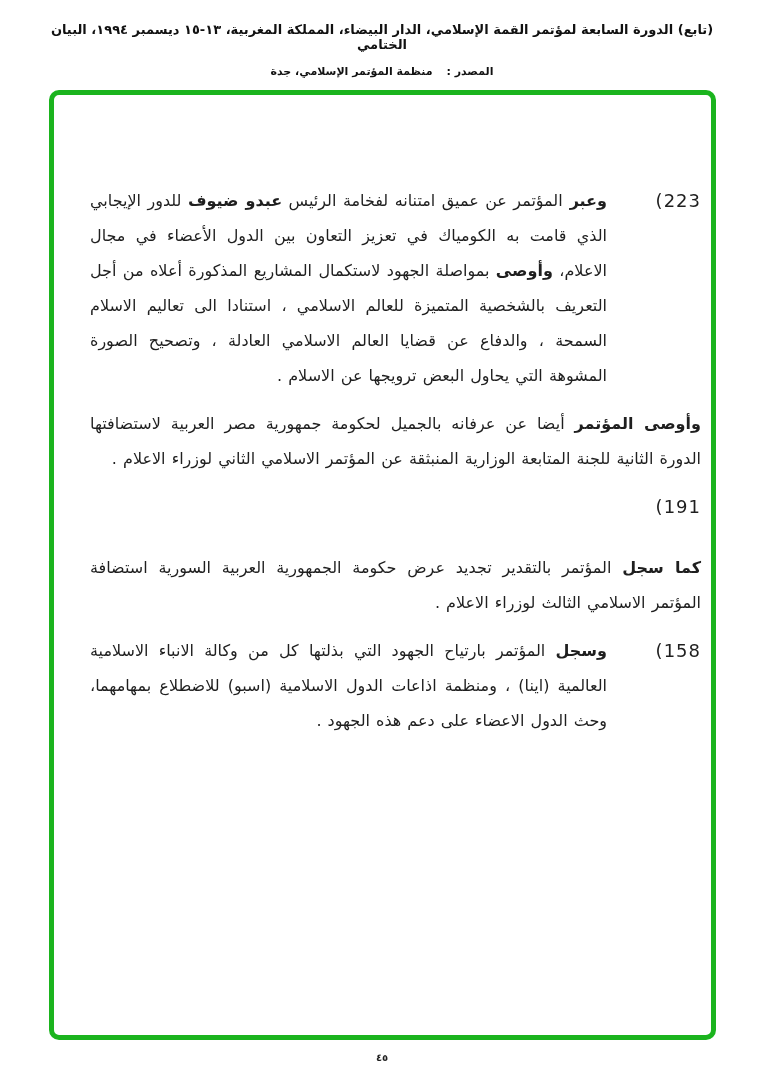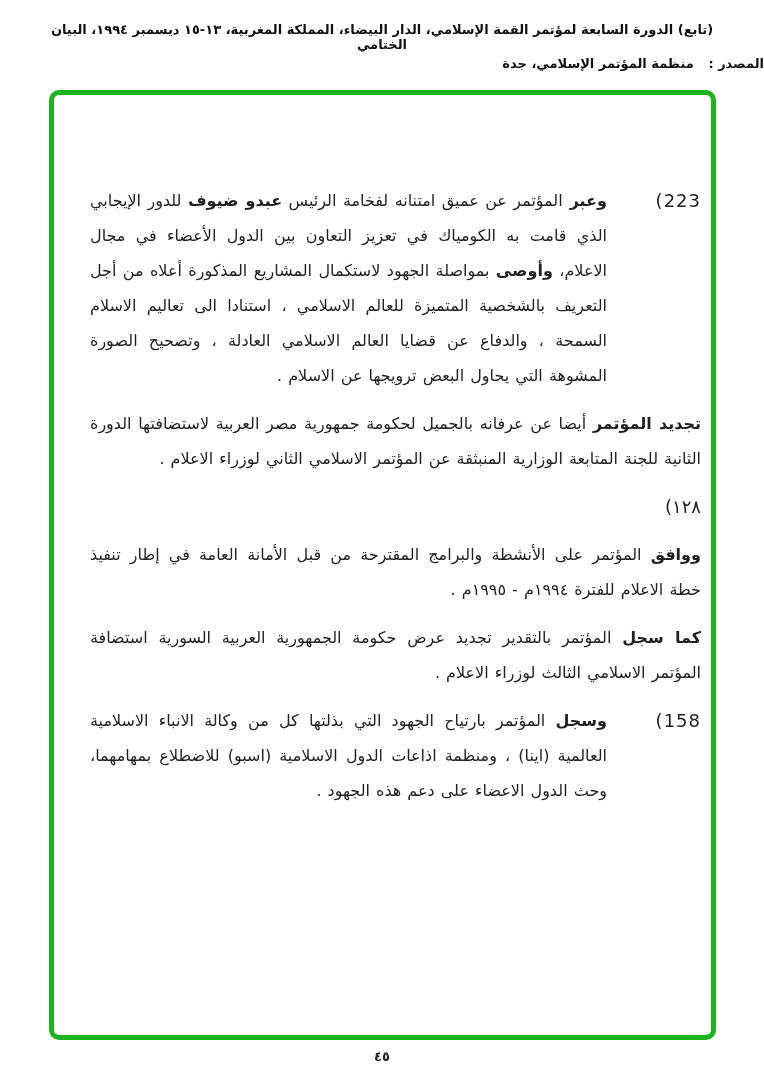--- a/index.html
+++ b/index.html
@@ -6,21 +6,21 @@
   html,body { margin:0; padding:0; }
   body {
     width:764px; height:1082px; background:#ffffff; position:relative;
     font-family:"DejaVu Sans", sans-serif; color:var(--ink); overflow:hidden;
   }
   .page { position:absolute; inset:0; direction:rtl; }
 
   
   .hdr { position:absolute; top:22px; left:0; right:0; text-align:center; color:#111; }
   .hdr-line1 { font-size:13px; font-weight:bold; padding:0 44px; }
-  .hdr-line2 { font-size:13px; font-weight:bold; margin-top:4px;text-align:right; }
+  .hdr-line2 { font-size:11px; font-weight:bold; margin-top:13px; }
   .hdr-line2 .src-label { margin-left:10px; }
 
   
   .frame {
     position:absolute; top:90px; left:49px; width:667px; height:950px;
     border:5px solid var(--green); border-radius:10px; box-sizing:border-box;
   }
 
   
   .paras { margin-top:88px; padding:0 10px 0 36px; }
@@ -30,21 +30,21 @@
     letter-spacing:1px; white-space:nowrap;
   }
   .para-text {
     flex:1 1 auto; font-size:16px; line-height:35px;
     text-align:justify; word-spacing:1px;
   }
   .para-text .b { font-weight:bold; }
 
   
   .ftr { position:absolute; top:1046px; left:0; right:0; text-align:center; }
-  .page-num { font-size:13px; font-weight:bold; letter-spacing:2px; }
+  .page-num { font-size:10px; font-weight:bold; letter-spacing:2px; }
 </style>
 </head>
 <body>
 
 <div class="page">
 
   <div class="hdr">
     <div class="hdr-line1">(تابع) الدورة السابعة لمؤتمر القمة الإسلامي، الدار البيضاء، المملكة المغربية، ١٣-١٥ ديسمبر ١٩٩٤، البيان الختامي</div>
     <div class="hdr-line2">
       <span class="src-label">المصدر :</span>
@@ -52,27 +52,26 @@
     </div>
   </div>
 
   <div class="frame">
     <div class="paras">
         <div class="para">
           <div class="para-num">223)</div>
           <div class="para-text"><span class="b">وعبر </span><span>المؤتمر عن عميق امتنانه لفخامة الرئيس </span><span class="b">عبدو ضيوف</span><span> للدور الإيجابي الذي قامت به الكومياك في تعزيز التعاون بين الدول الأعضاء في مجال الاعلام، </span><span class="b">وأوصى</span><span> بمواصلة الجهود لاستكمال المشاريع المذكورة أعلاه من أجل التعريف بالشخصية المتميزة للعالم الاسلامي ، استنادا الى تعاليم الاسلام السمحة ، والدفاع عن قضايا العالم الاسلامي العادلة ، وتصحيح الصورة المشوهة التي يحاول البعض ترويجها عن الاسلام .</span></div>
         </div>
         <div class="para">
-          <div class="para-text"><span class="b">تجديد المؤتمر</span><span> أيضا عن عرفانه بالجميل لحكومة جمهورية مصر العربية لاستضافتها الدورة الثانية للجنة المتابعة الوزارية المنبثقة عن المؤتمر الاسلامي الثاني لوزراء الاعلام .</span></div>
+          <div class="para-text"><span class="b">وأوصى المؤتمر</span><span> أيضا عن عرفانه بالجميل لحكومة جمهورية مصر العربية لاستضافتها الدورة الثانية للجنة المتابعة الوزارية المنبثقة عن المؤتمر الاسلامي الثاني لوزراء الاعلام .</span></div>
         </div>
         <div class="para">
-          <div class="para-num">١٢٨)</div>
+          <div class="para-num">191)</div>
         </div>
         <div class="para">
-          <div class="para-text"><span class="b">ووافق</span><span> المؤتمر على الأنشطة والبرامج المقترحة من قبل الأمانة العامة في إطار تنفيذ خطة الاعلام للفترة ١٩٩٤م - ١٩٩٥م .</span></div>
         </div>
         <div class="para">
           <div class="para-text"><span class="b">كما سجل</span><span> المؤتمر بالتقدير تجديد عرض حكومة الجمهورية العربية السورية استضافة المؤتمر الاسلامي الثالث لوزراء الاعلام .</span></div>
         </div>
         <div class="para">
           <div class="para-num">158)</div>
           <div class="para-text"><span class="b">وسجل</span><span> المؤتمر بارتياح الجهود التي بذلتها كل من وكالة الانباء الاسلامية العالمية (اينا) ، ومنظمة اذاعات الدول الاسلامية (اسبو) للاضطلاع بمهامهما، وحث الدول الاعضاء على دعم هذه الجهود .</span></div>
         </div>
       </div>
   </div>

